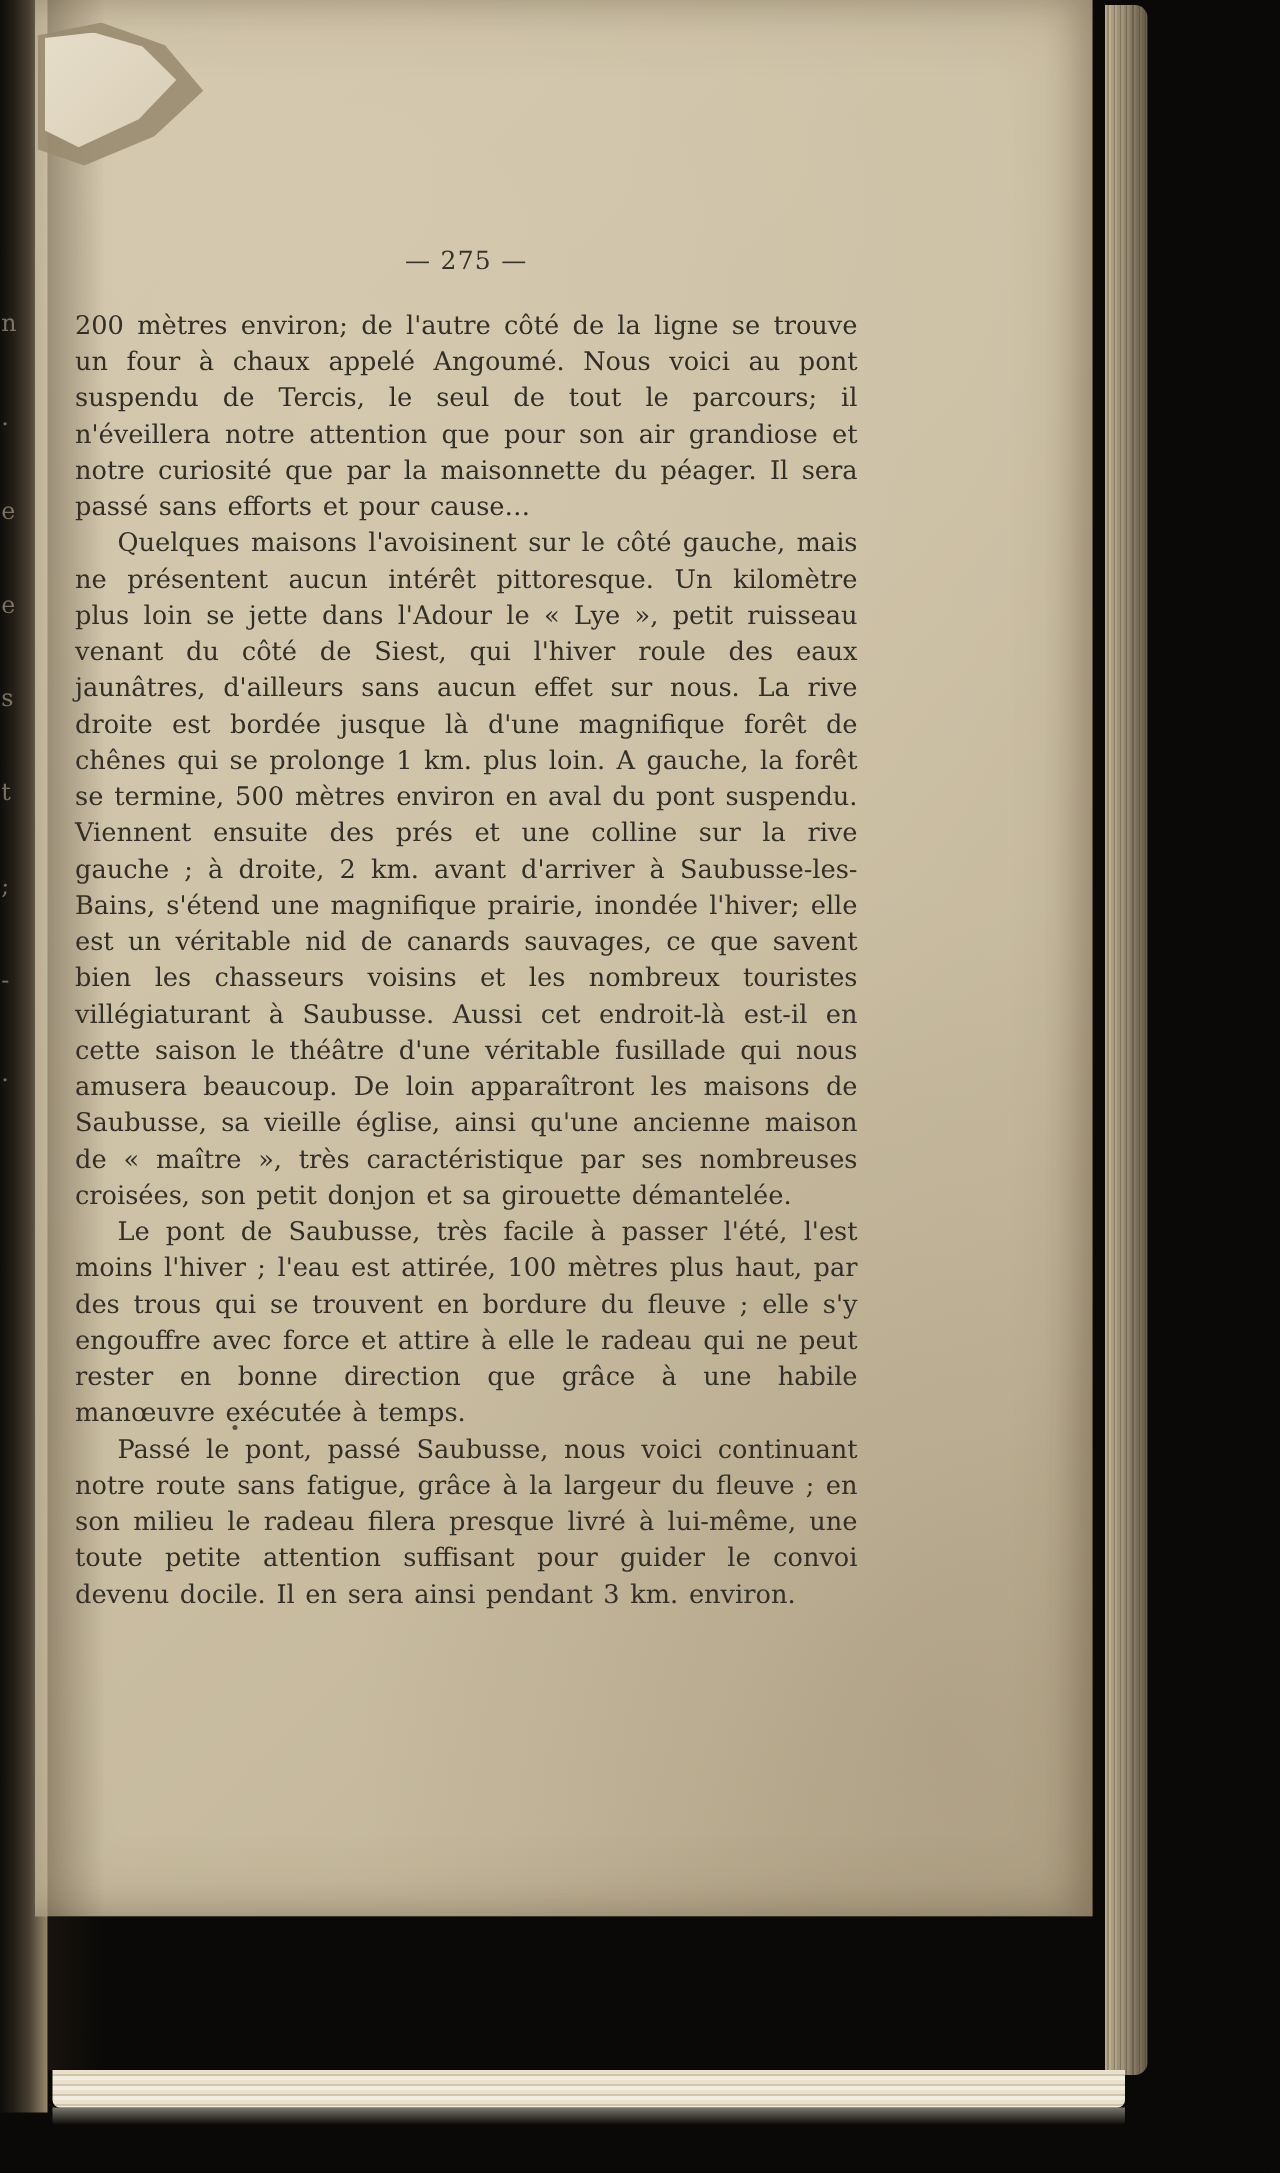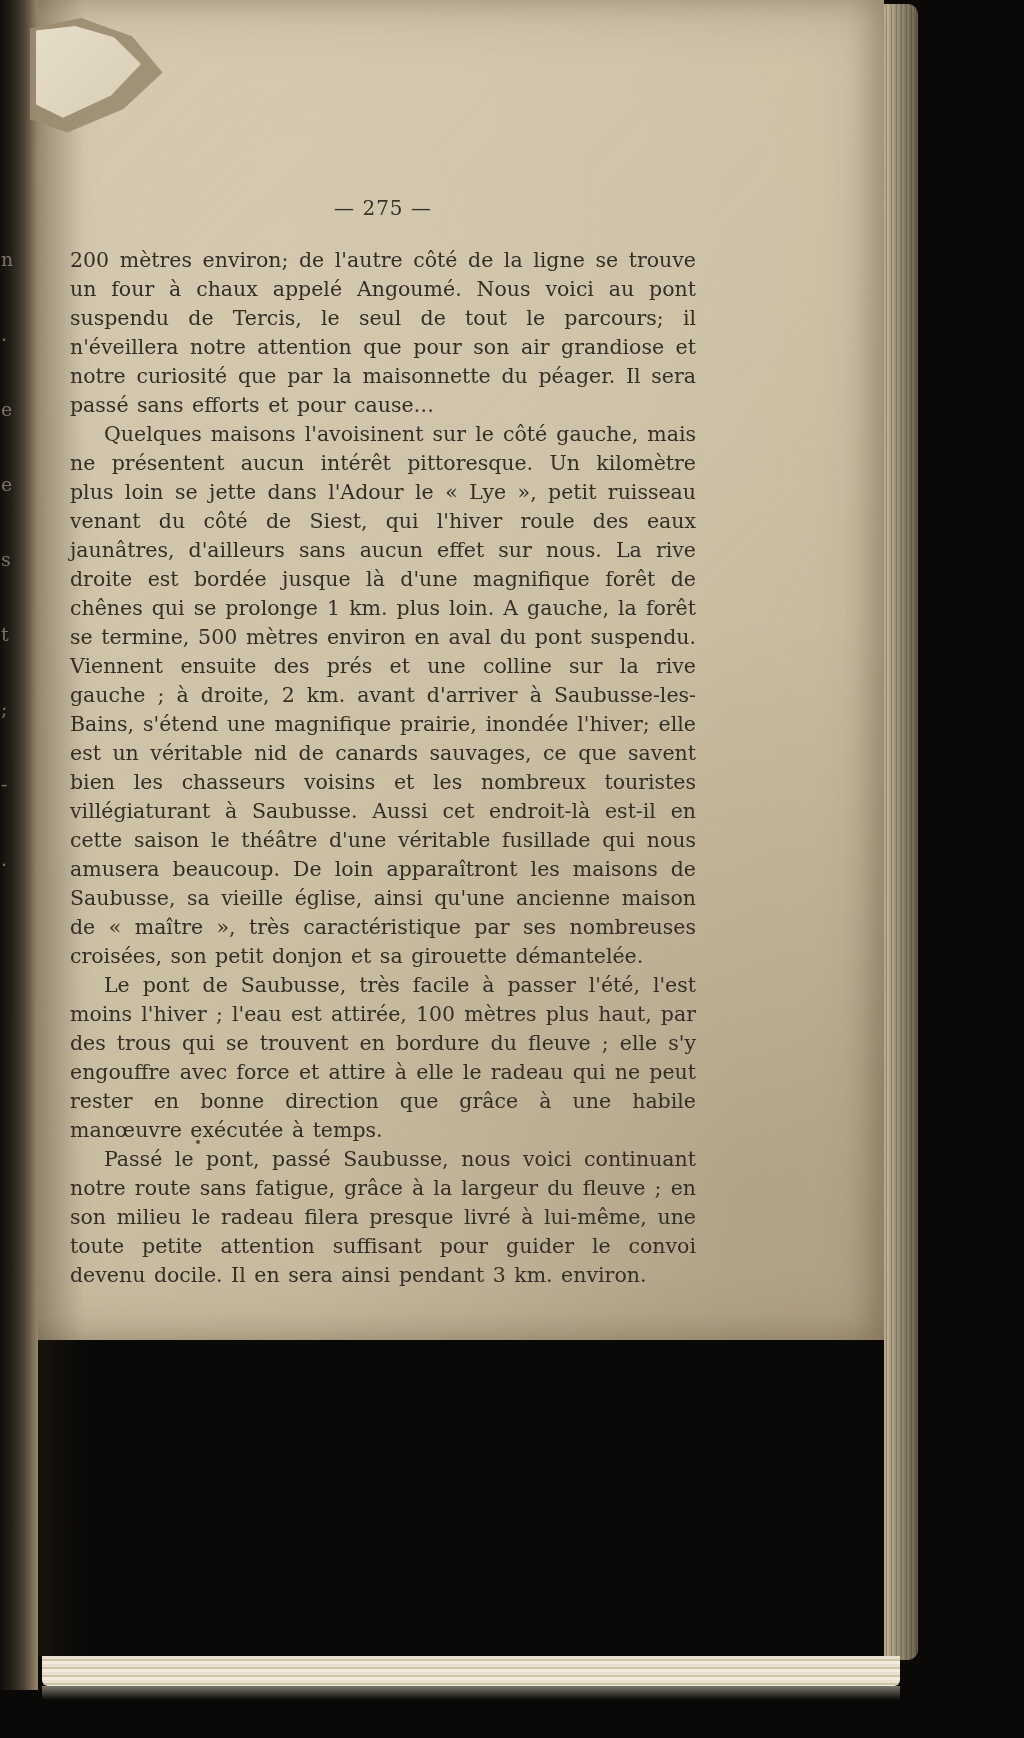--- a/index.html
+++ b/index.html
@@ -13,21 +13,21 @@
     position:absolute;left:0;top:0;width:38px;height:1690px;
     background:linear-gradient(90deg,#100e0b 0%,#241f18 30%,#4a4133 62%,#7a6d56 85%,#96886d 100%);
   }
   .spine-fragments{
     position:absolute;left:1px;top:250px;width:14px;
     color:#d6cbb2;opacity:.5;font-size:19px;line-height:1;
   }
   .spine-fragments span{display:block;margin-bottom:56px;}
   
   .page{
-    position:absolute;left:38px;top:0;width:846px;height:1340px;
+    position:absolute;left:28px;top:0;width:846px;height:1533px;
     background:
       radial-gradient(120% 90% at 30% 20%, rgba(255,250,235,.10), rgba(0,0,0,0) 60%),
       radial-gradient(100% 80% at 85% 90%, rgba(60,45,25,.12), rgba(0,0,0,0) 55%),
       linear-gradient(135deg,#d2c6ab 0%,#ccc0a5 45%,#c4b79b 80%,#baac8f 100%);
     box-shadow:inset 0 0 60px rgba(70,55,30,.25), inset -14px 0 24px rgba(60,45,25,.22);
   }
   
   .torn-under{
     position:absolute;left:30px;top:18px;width:170px;height:130px;
     background:#9a8c70;

